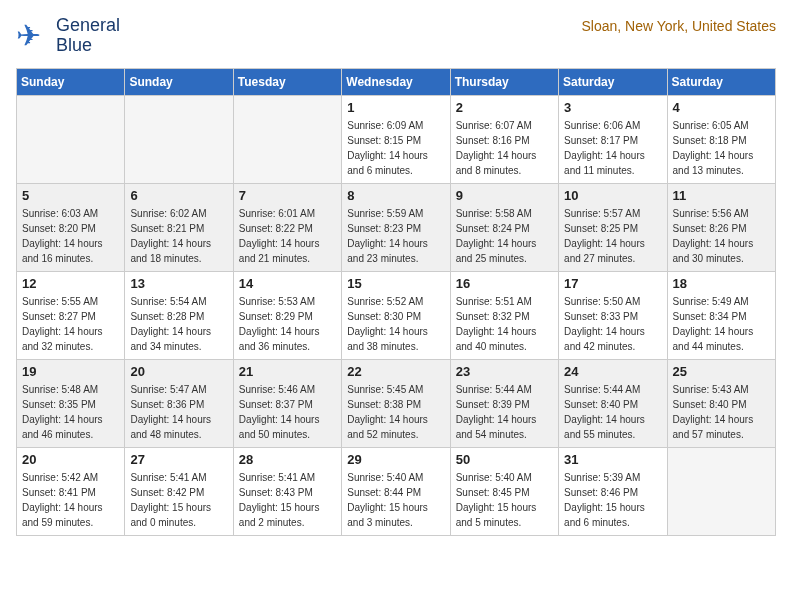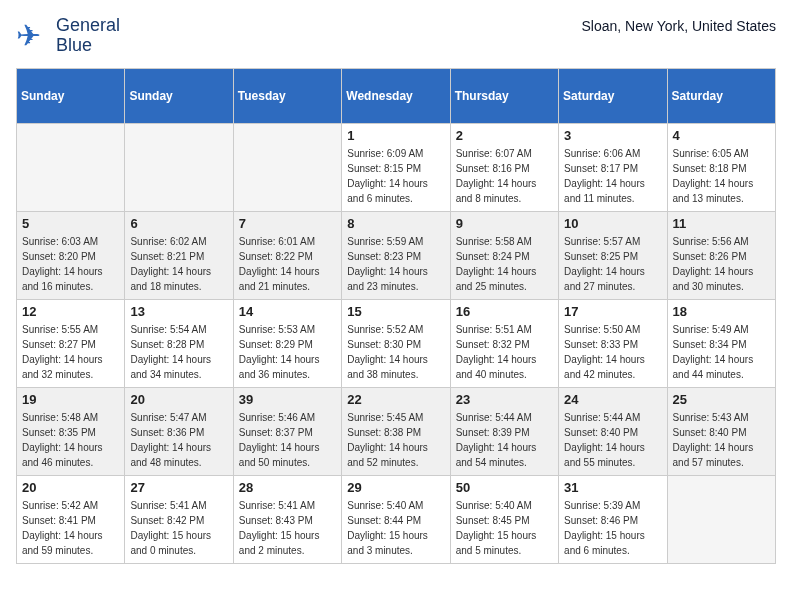--- a/index.html
+++ b/index.html
@@ -35,32 +35,32 @@
       text-align: right;
     }
     .month-title {
       font-size: 36px;
       font-weight: bold;
       color: #1a3a6b;
       line-height: 1.1;
     }
     .location {
       font-size: 14px;
-      color: #0f172a;
+      color: #a16207;
       margin-top: 2px;
     }
     .calendar {
       width: 100%;
       border-collapse: collapse;
       font-size: 10.5px;
     }
     .calendar th {
       background-color: #2e6bbf;
       color: #fff;
-      padding: 20px 4px;
+      padding: 6px 4px;
       text-align: left;
       font-size: 12px;
       font-weight: bold;
       border: 1px solid #ccc;
     }
     .calendar td {
       border: 1px solid #ccc;
       vertical-align: top;
       padding: 4px 5px;
       width: calc(100% / 7);
@@ -200,21 +200,21 @@
       <tr class="row-shaded">
         <td>
           <div class="day-number">19</div>
           <div class="day-info">Sunrise: 5:48 AM<br>Sunset: 8:35 PM<br>Daylight: 14 hours and 46 minutes.</div>
         </td>
         <td>
           <div class="day-number">20</div>
           <div class="day-info">Sunrise: 5:47 AM<br>Sunset: 8:36 PM<br>Daylight: 14 hours and 48 minutes.</div>
         </td>
         <td>
-          <div class="day-number">39</div>
+          <div class="day-number">21</div>
           <div class="day-info">Sunrise: 5:46 AM<br>Sunset: 8:37 PM<br>Daylight: 14 hours and 50 minutes.</div>
         </td>
         <td>
           <div class="day-number">22</div>
           <div class="day-info">Sunrise: 5:45 AM<br>Sunset: 8:38 PM<br>Daylight: 14 hours and 52 minutes.</div>
         </td>
         <td>
           <div class="day-number">23</div>
           <div class="day-info">Sunrise: 5:44 AM<br>Sunset: 8:39 PM<br>Daylight: 14 hours and 54 minutes.</div>
         </td>

